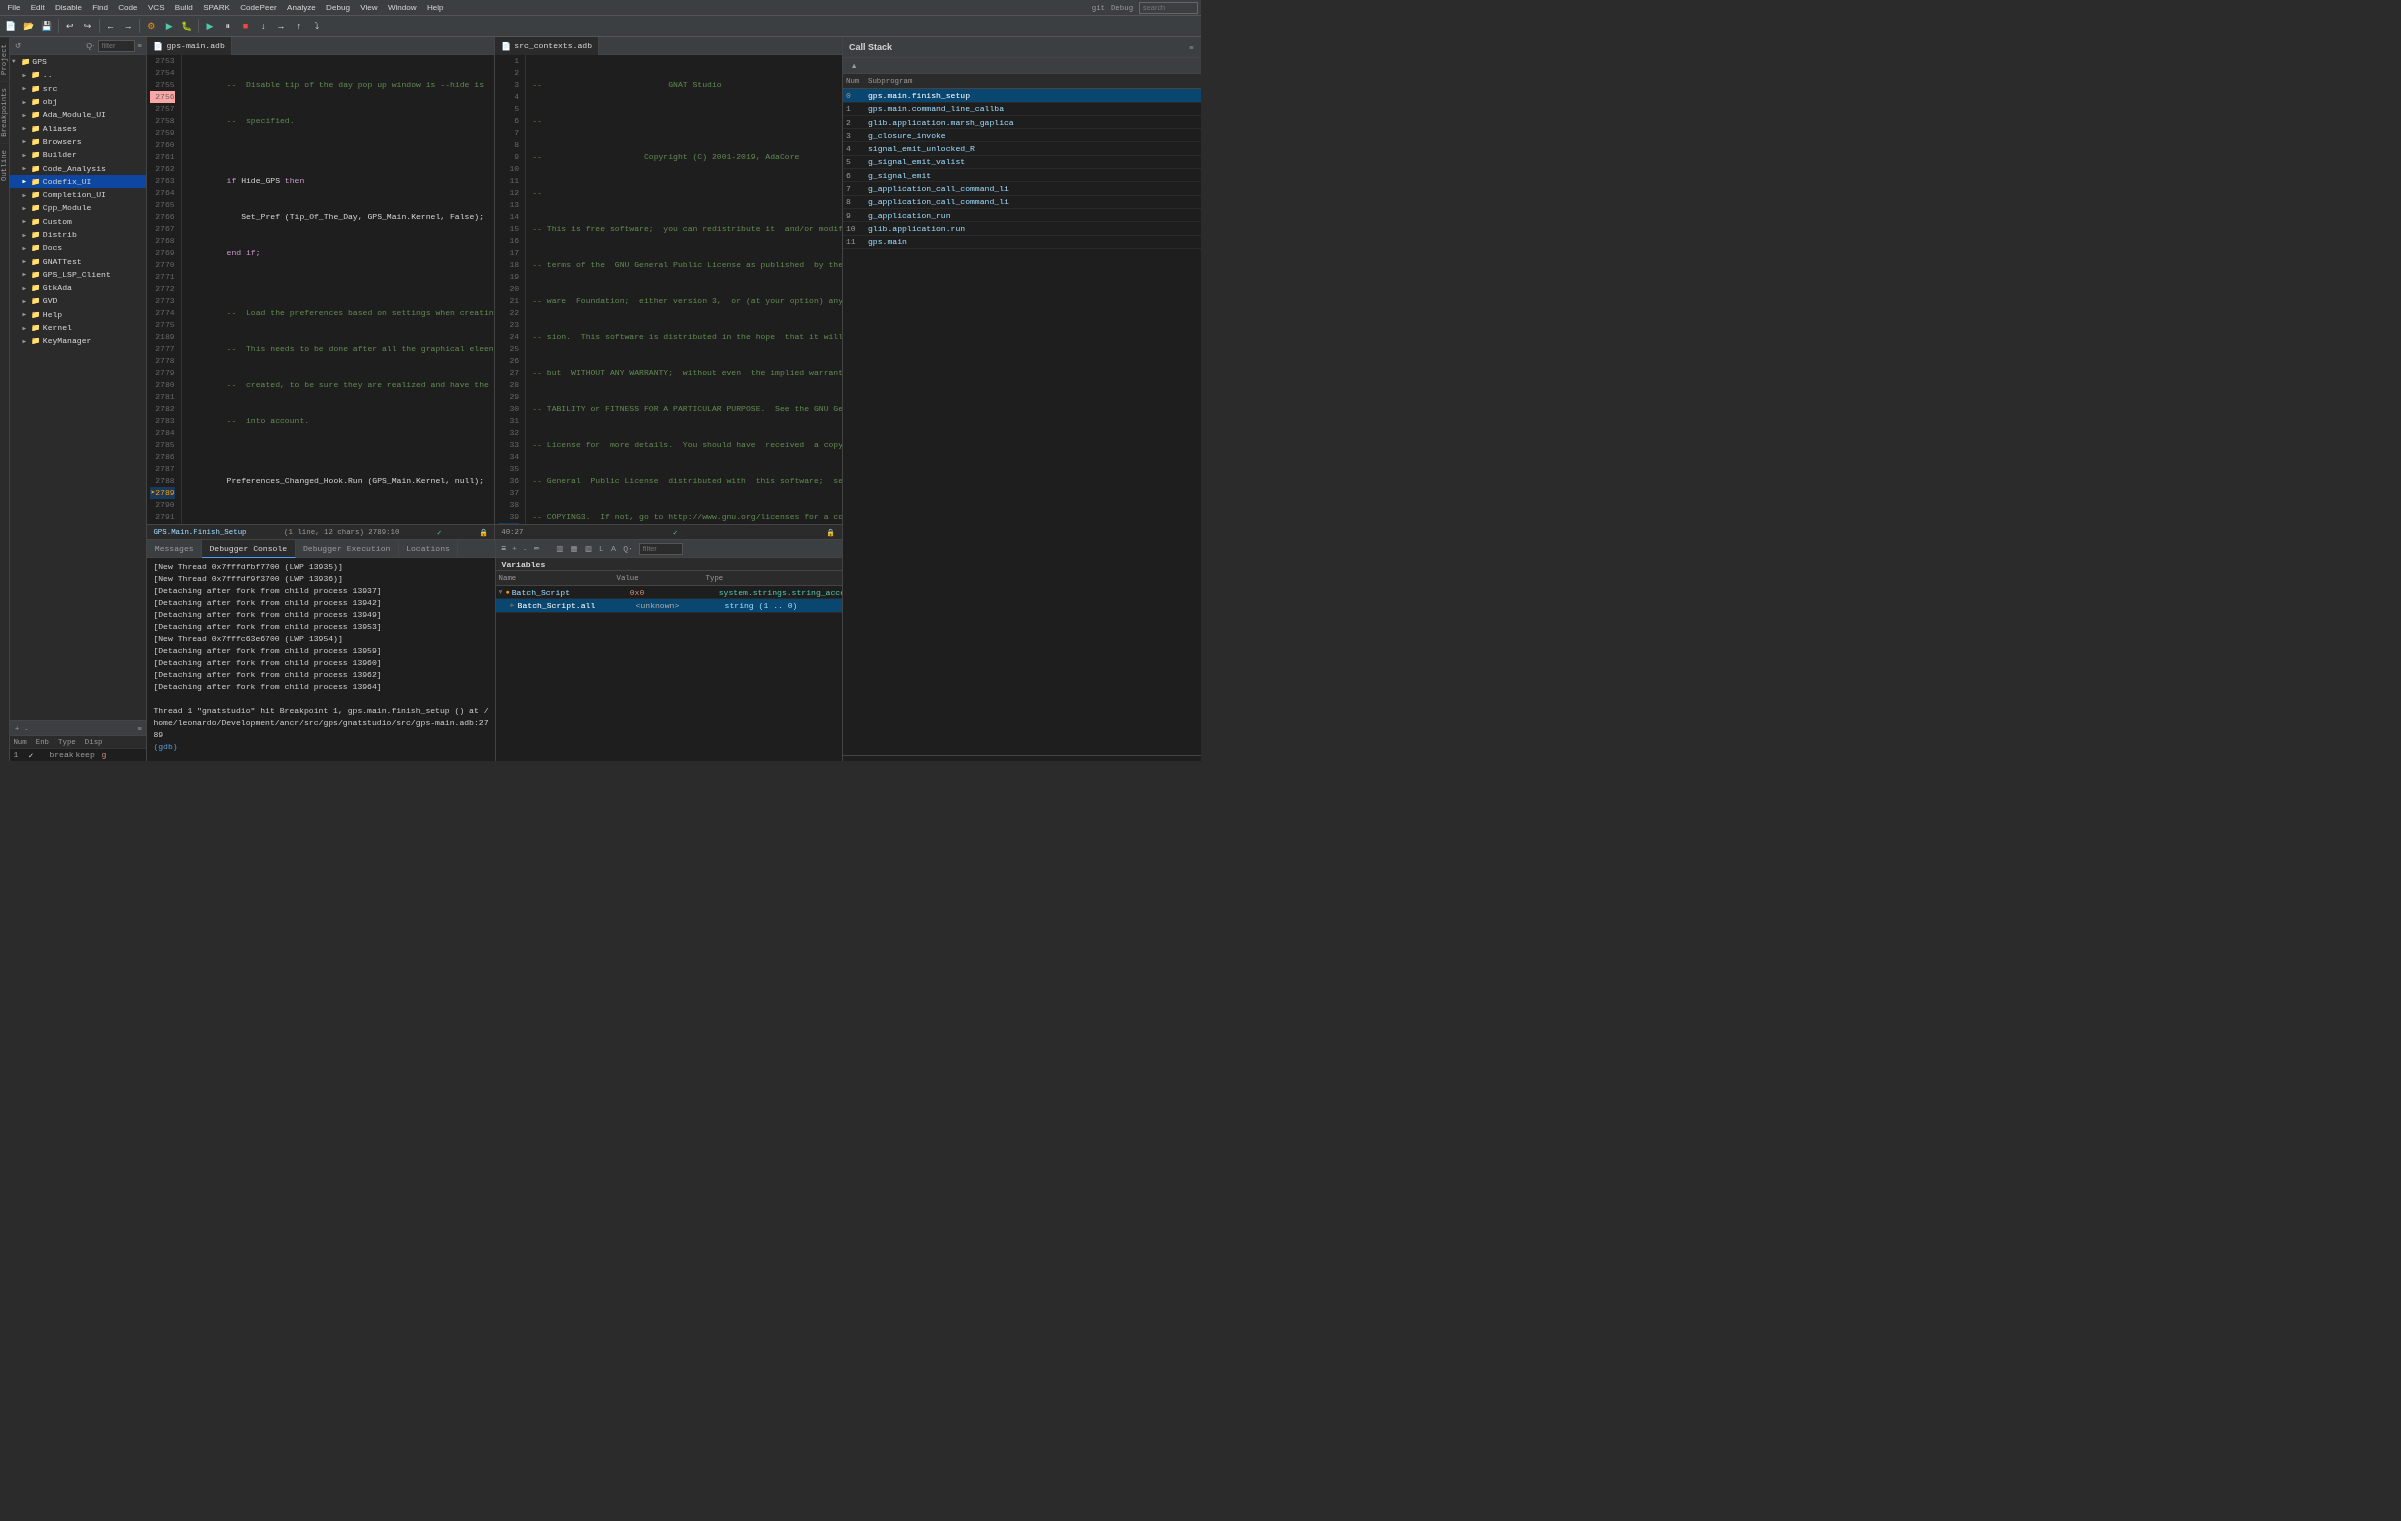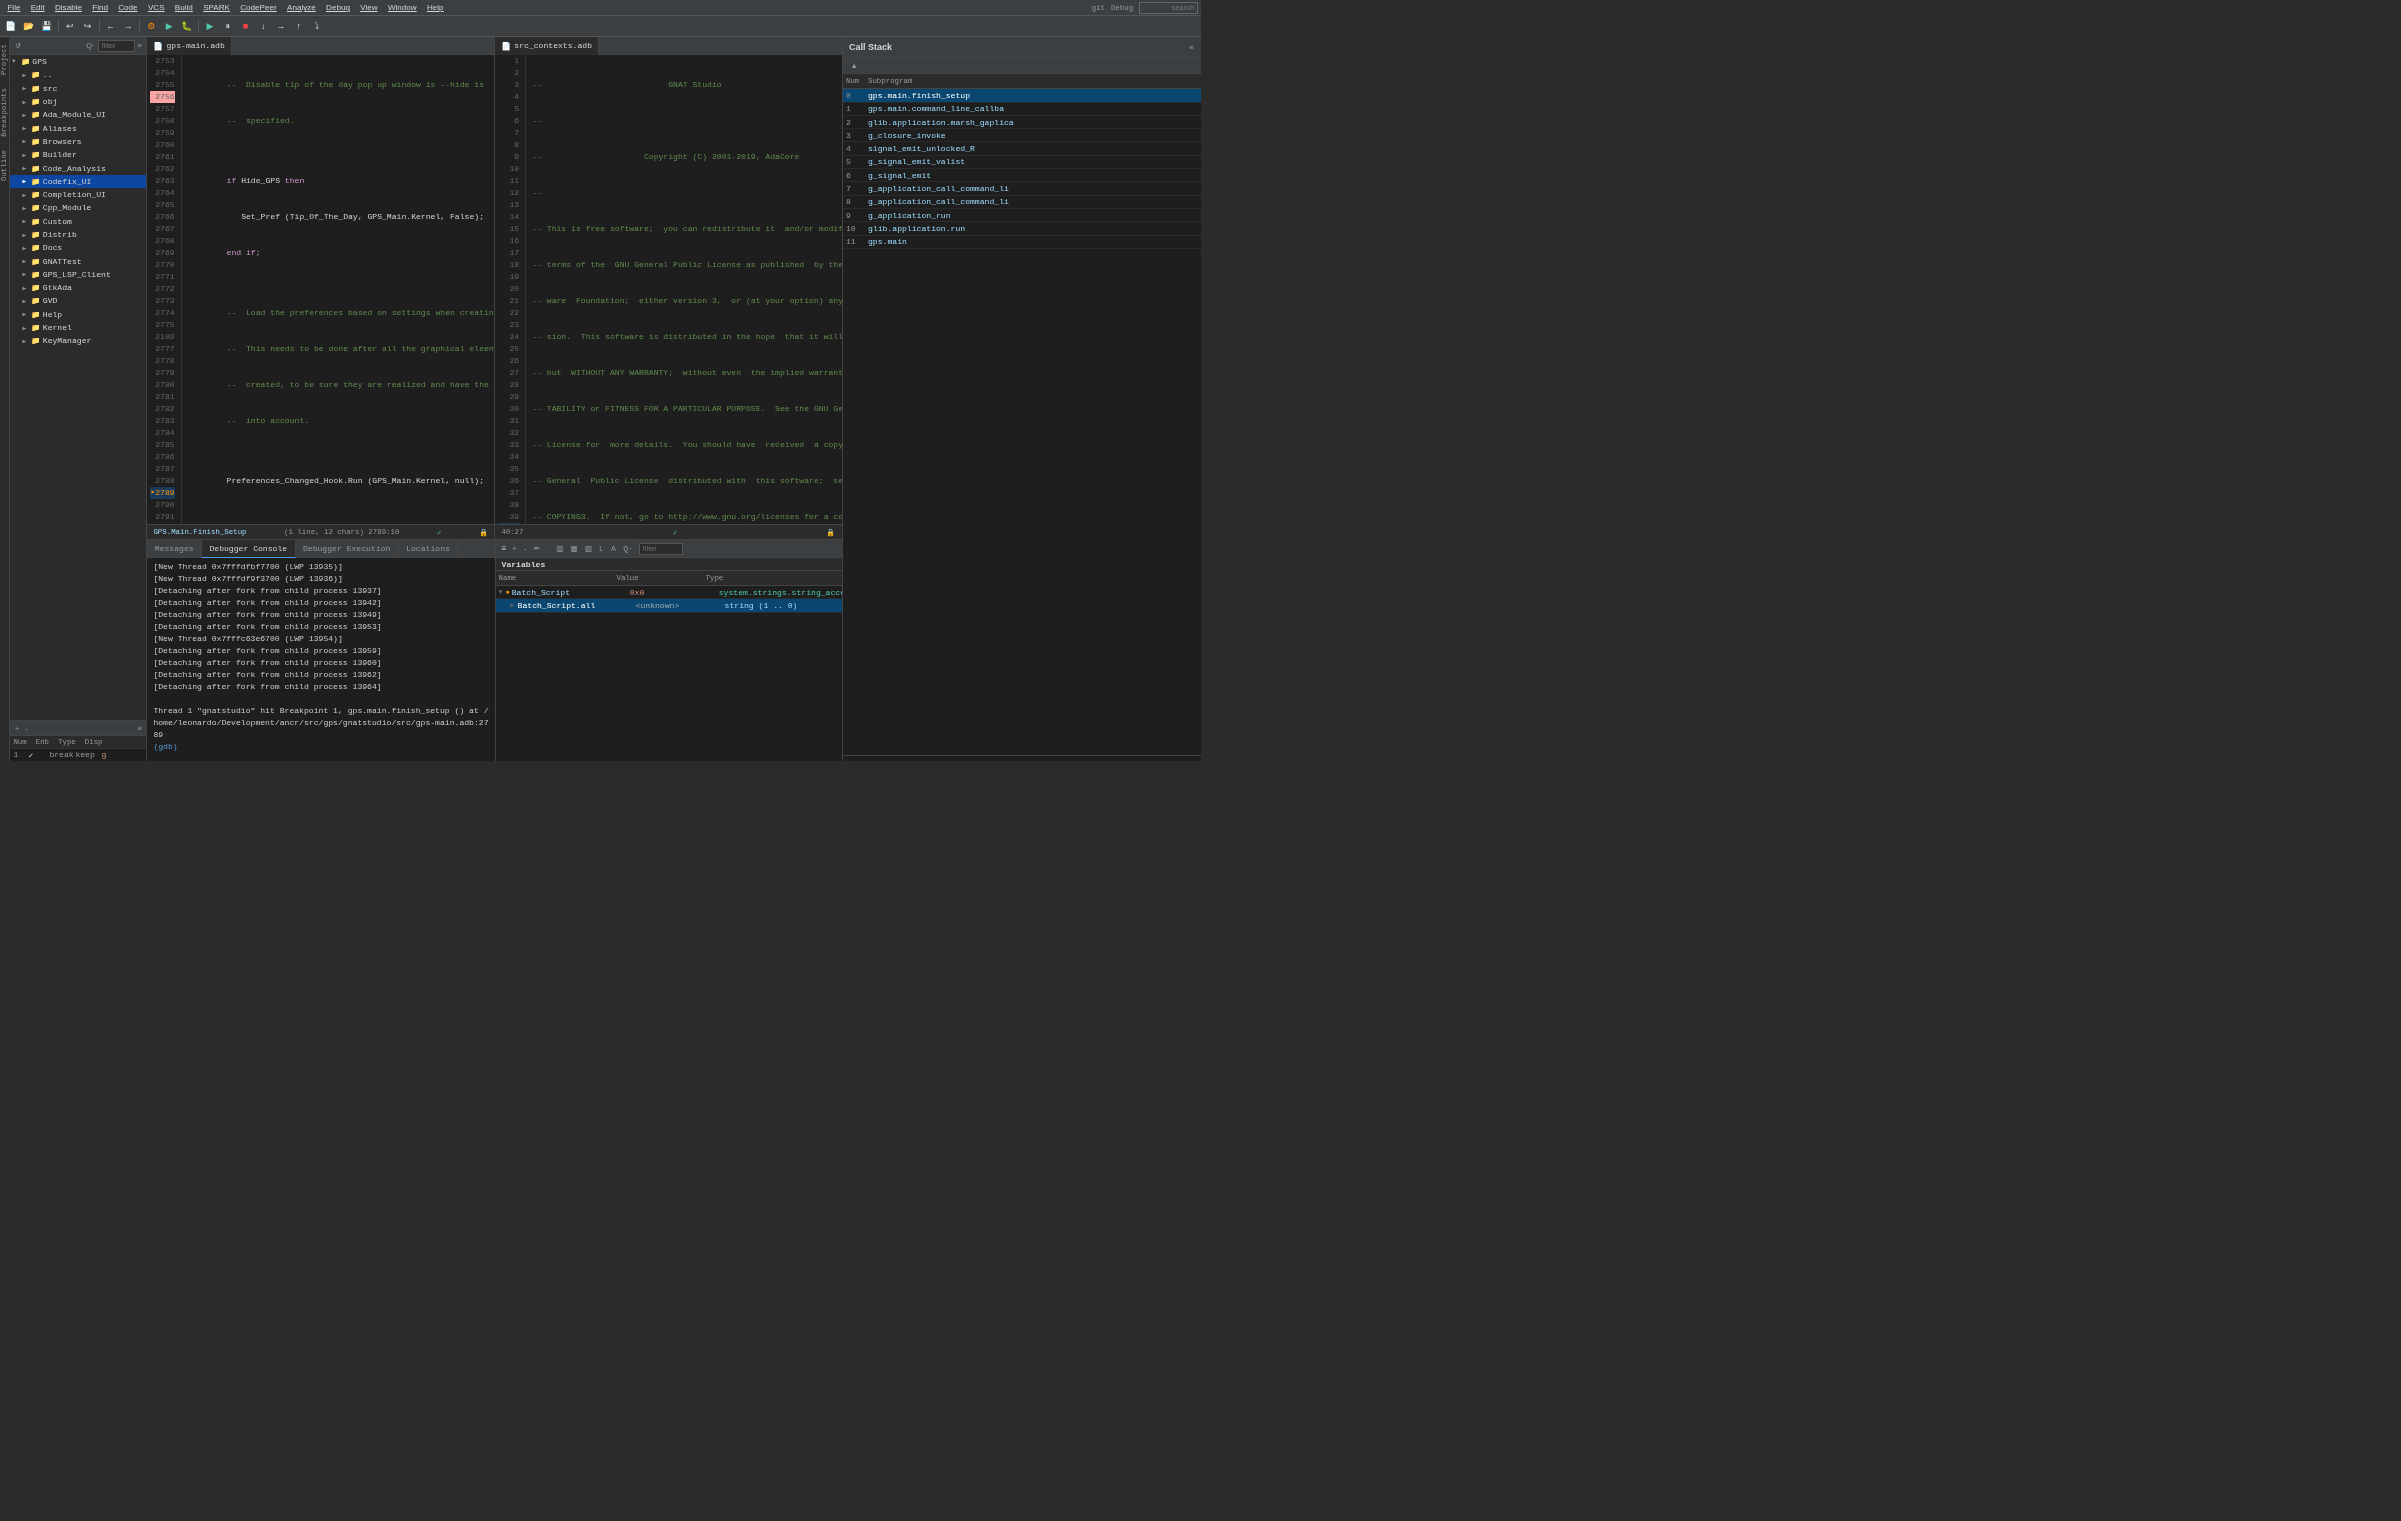--- a/index.html
+++ b/index.html
@@ -21,21 +21,20 @@
       padding: 0 3px;
       gap: 1.5px;
       border-bottom: 0.7px solid #555;
     }
     .menubar-item {
       padding: 1.5px 4.4px;
       color: #d4d4d4;
       font-size: 8.1px;
       cursor: pointer;
       font-family: sans-serif;
-      text-decoration: underline;
     }
     
     .toolbar {
       display: flex;
       align-items: center;
       background: #3c3f41;
       height: 21px;
       padding: 0 3px;
       gap: 1.5px;
       border-bottom: 0.7px solid #555;
@@ -439,21 +438,21 @@
     <div class="menubar-item">SPARK</div>
     <div class="menubar-item">CodePeer</div>
     <div class="menubar-item">Analyze</div>
     <div class="menubar-item">Debug</div>
     <div class="menubar-item">View</div>
     <div class="menubar-item">Window</div>
     <div class="menubar-item">Help</div>
     <div style="flex:1"></div>
     <span style="font-size:7.4px;color:#999;margin-right:4.4px;padding-left:25px;">git</span>
     <span style="font-size:7.4px;color:#999;margin-right:4.4px;">Debug</span>
-    <input type="text" style="background: rgb(60, 63, 65); border: 0.7px solid rgb(102, 102, 102); color: rgb(212, 212, 212); font-size: 7.4px; padding: 0.7px 3px; height: 12px; width: 59px; text-align: right;" placeholder="search">
+    <input type="text" style="background: rgb(60, 63, 65); border: 0.7px solid rgb(102, 102, 102); color: rgb(212, 212, 212); font-size: 7.4px; padding: 0.7px 3px; height: 12px; width: 59px;" placeholder="search">
   </div>
 
   <div class="toolbar">
     <button class="toolbar-btn">📄</button>
     <button class="toolbar-btn">📂</button>
     <button class="toolbar-btn">💾</button>
     <div class="toolbar-sep"></div>
     <button class="toolbar-btn">↩</button>
     <button class="toolbar-btn">↪</button>
     <div class="toolbar-sep"></div>

